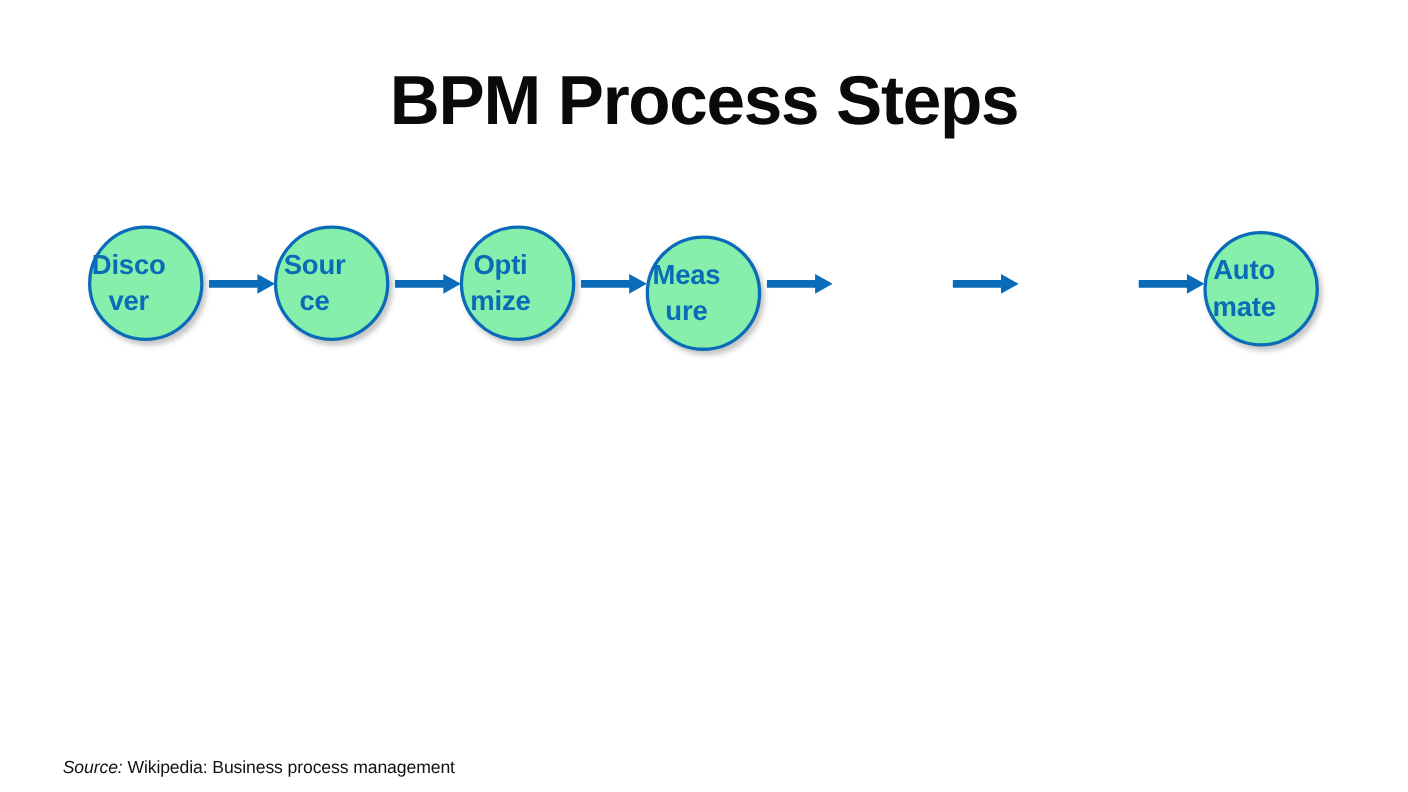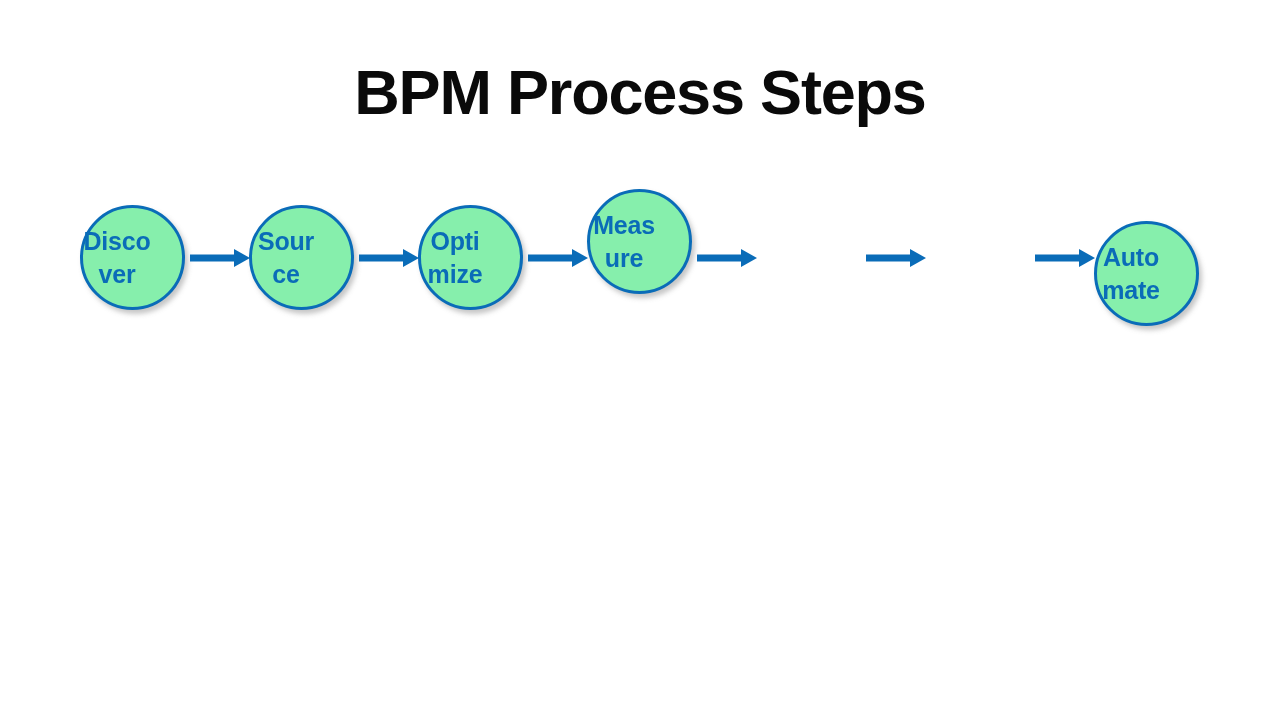--- a/index.html
+++ b/index.html
@@ -132,21 +132,21 @@
     <div class="node" style="left:418px; top:205px;">
       <span class="node-label">Optimize</span>
     </div>
 
     <div class="connector" style="left:528px; top:247px;">
       <svg width="60" height="22" viewBox="0 0 60 22">
         <path d="M0 7.5 H44 V2 L60 11 L44 20 V14.5 H0 Z" fill="#0A6CB8"></path>
       </svg>
     </div>
 
-    <div class="node" style="left:587px; top:189px;">
+    <div class="node" style="left:587px; top:214px;">
       <span class="node-label">Measure</span>
     </div>
 
     <div class="connector" style="left:697px; top:247px;">
       <svg width="60" height="22" viewBox="0 0 60 22">
         <path d="M0 7.5 H44 V2 L60 11 L44 20 V14.5 H0 Z" fill="#0A6CB8"></path>
       </svg>
     </div>
 
 
@@ -156,20 +156,23 @@
       </svg>
     </div>
 
 
     <div class="connector" style="left:1035px; top:247px;">
       <svg width="60" height="22" viewBox="0 0 60 22">
         <path d="M0 7.5 H44 V2 L60 11 L44 20 V14.5 H0 Z" fill="#0A6CB8"></path>
       </svg>
     </div>
 
-    <div class="node" style="left:1094px; top:221px;">
+    <div class="node" style="left:1094px; top:210px;">
       <span class="node-label">Automate</span>
     </div>
 
   </div>
 
+  <div id="source-note">
+    <span class="source-label">Source:</span><span>&nbsp;</span><span class="source-value">Wikipedia: Business process management</span>
+  </div>
 
 </div>
 
 </body></html>

